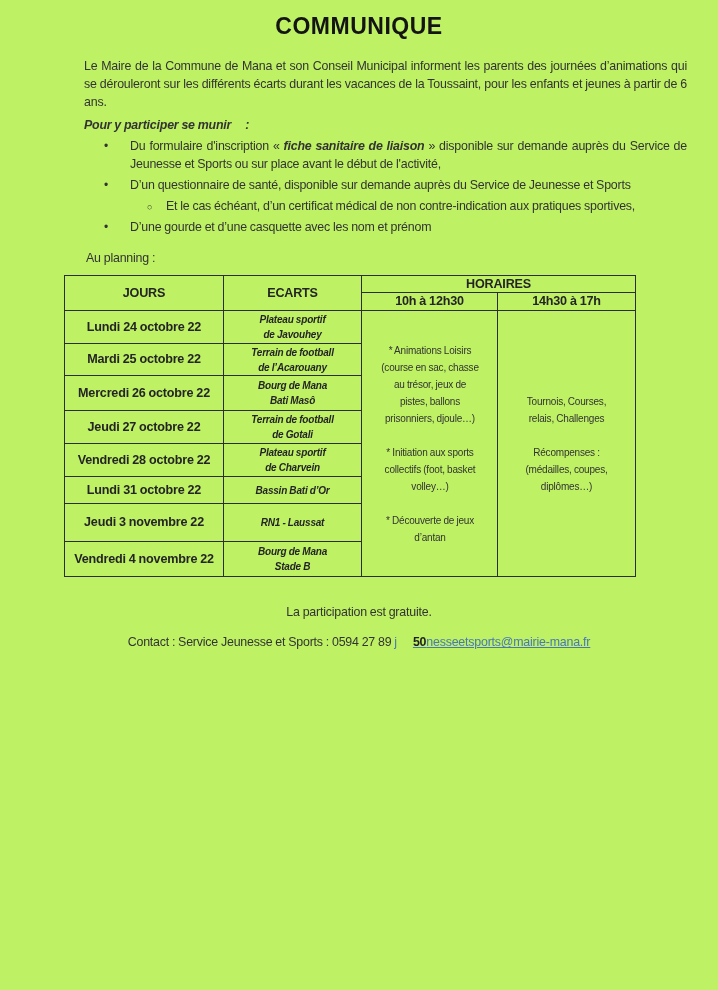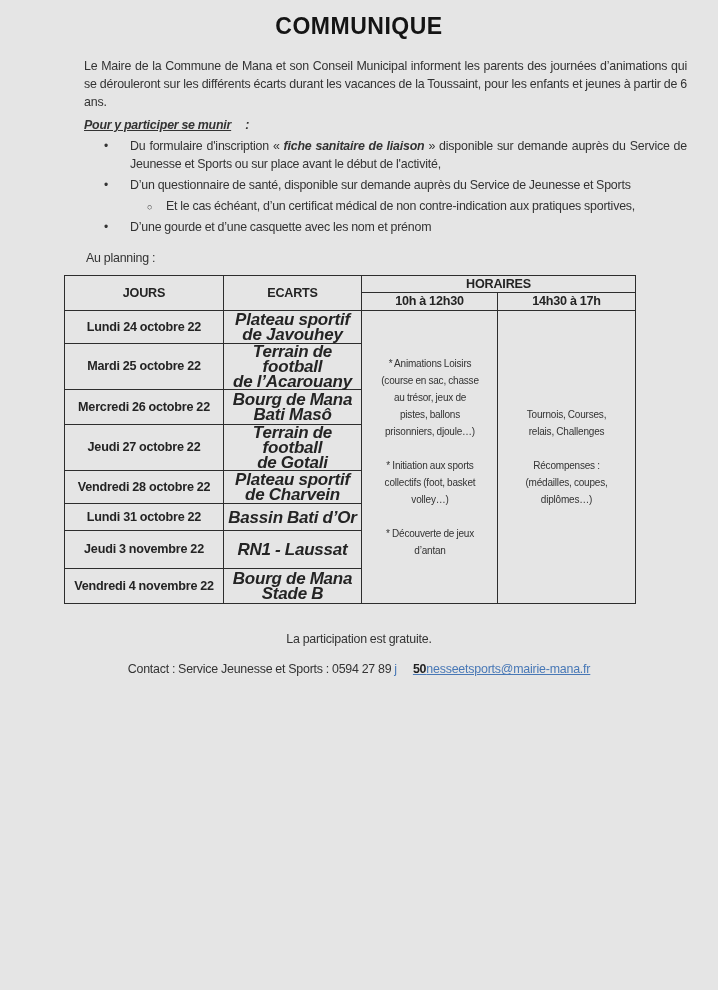--- a/index.html
+++ b/index.html
@@ -1,20 +1,20 @@
 <!DOCTYPE html>
 <html><head>
 <meta charset="utf-8">
 <style>
   * { box-sizing: border-box; }
   html,body { margin:0; padding:0; background:#ffffff; }
   .page {
     position: relative;
     width: 718px; height: 990px;
-    background: #e5e5e5;
+    background: #bef264;
     font-family: "Liberation Sans", sans-serif;
     color: #333333;
     font-size: 12.4px;
     line-height: 18px;
     letter-spacing: -0.2px;
     word-spacing: -0.3px;
     padding-top: 12px;
     overflow: hidden;
   }
   h1.title {
@@ -24,21 +24,21 @@
     letter-spacing: 0.5px;
   }
   .intro {
     margin: 17px 31px 0 84px;
     text-align: justify;
   }
   .req-heading {
     margin: 5px 31px 0 84px;
     font-weight: bold; font-style: italic;
   }
-  .req-heading .underlined { text-decoration: underline; }
+  .req-heading .underlined { }
   .req-heading .colon { margin-left: 14px; }
   ul.bullets {
     list-style: none;
     margin: 1px 31px 0 84px; padding: 0;
   }
   ul.bullets li {
     position: relative;
     padding-left: 46px;
     margin-top: 3px;
     text-align: justify;
@@ -71,21 +71,21 @@
     line-height: 15px;
   }
   tr.hr1 { height: 17px; }
   tr.hr2 { height: 18px; }
   td.jour {
     font-weight: bold; font-size: 12.6px;
     line-height: 15px;
   }
   td.ecart {
     font-weight: bold; font-style: italic;
-    font-size: 17px; line-height: 15px;
+    font-size: 10px; line-height: 15px;
     white-space: pre-line;
   }
   tbody tr:nth-child(1){ height:33px; }
   tbody tr:nth-child(2){ height:32px; }
   tbody tr:nth-child(3){ height:35px; }
   tbody tr:nth-child(4){ height:33px; }
   tbody tr:nth-child(5){ height:33px; }
   tbody tr:nth-child(6){ height:27px; }
   tbody tr:nth-child(7){ height:38px; }
   tbody tr:nth-child(8){ height:35px;padding-left:41px; }

